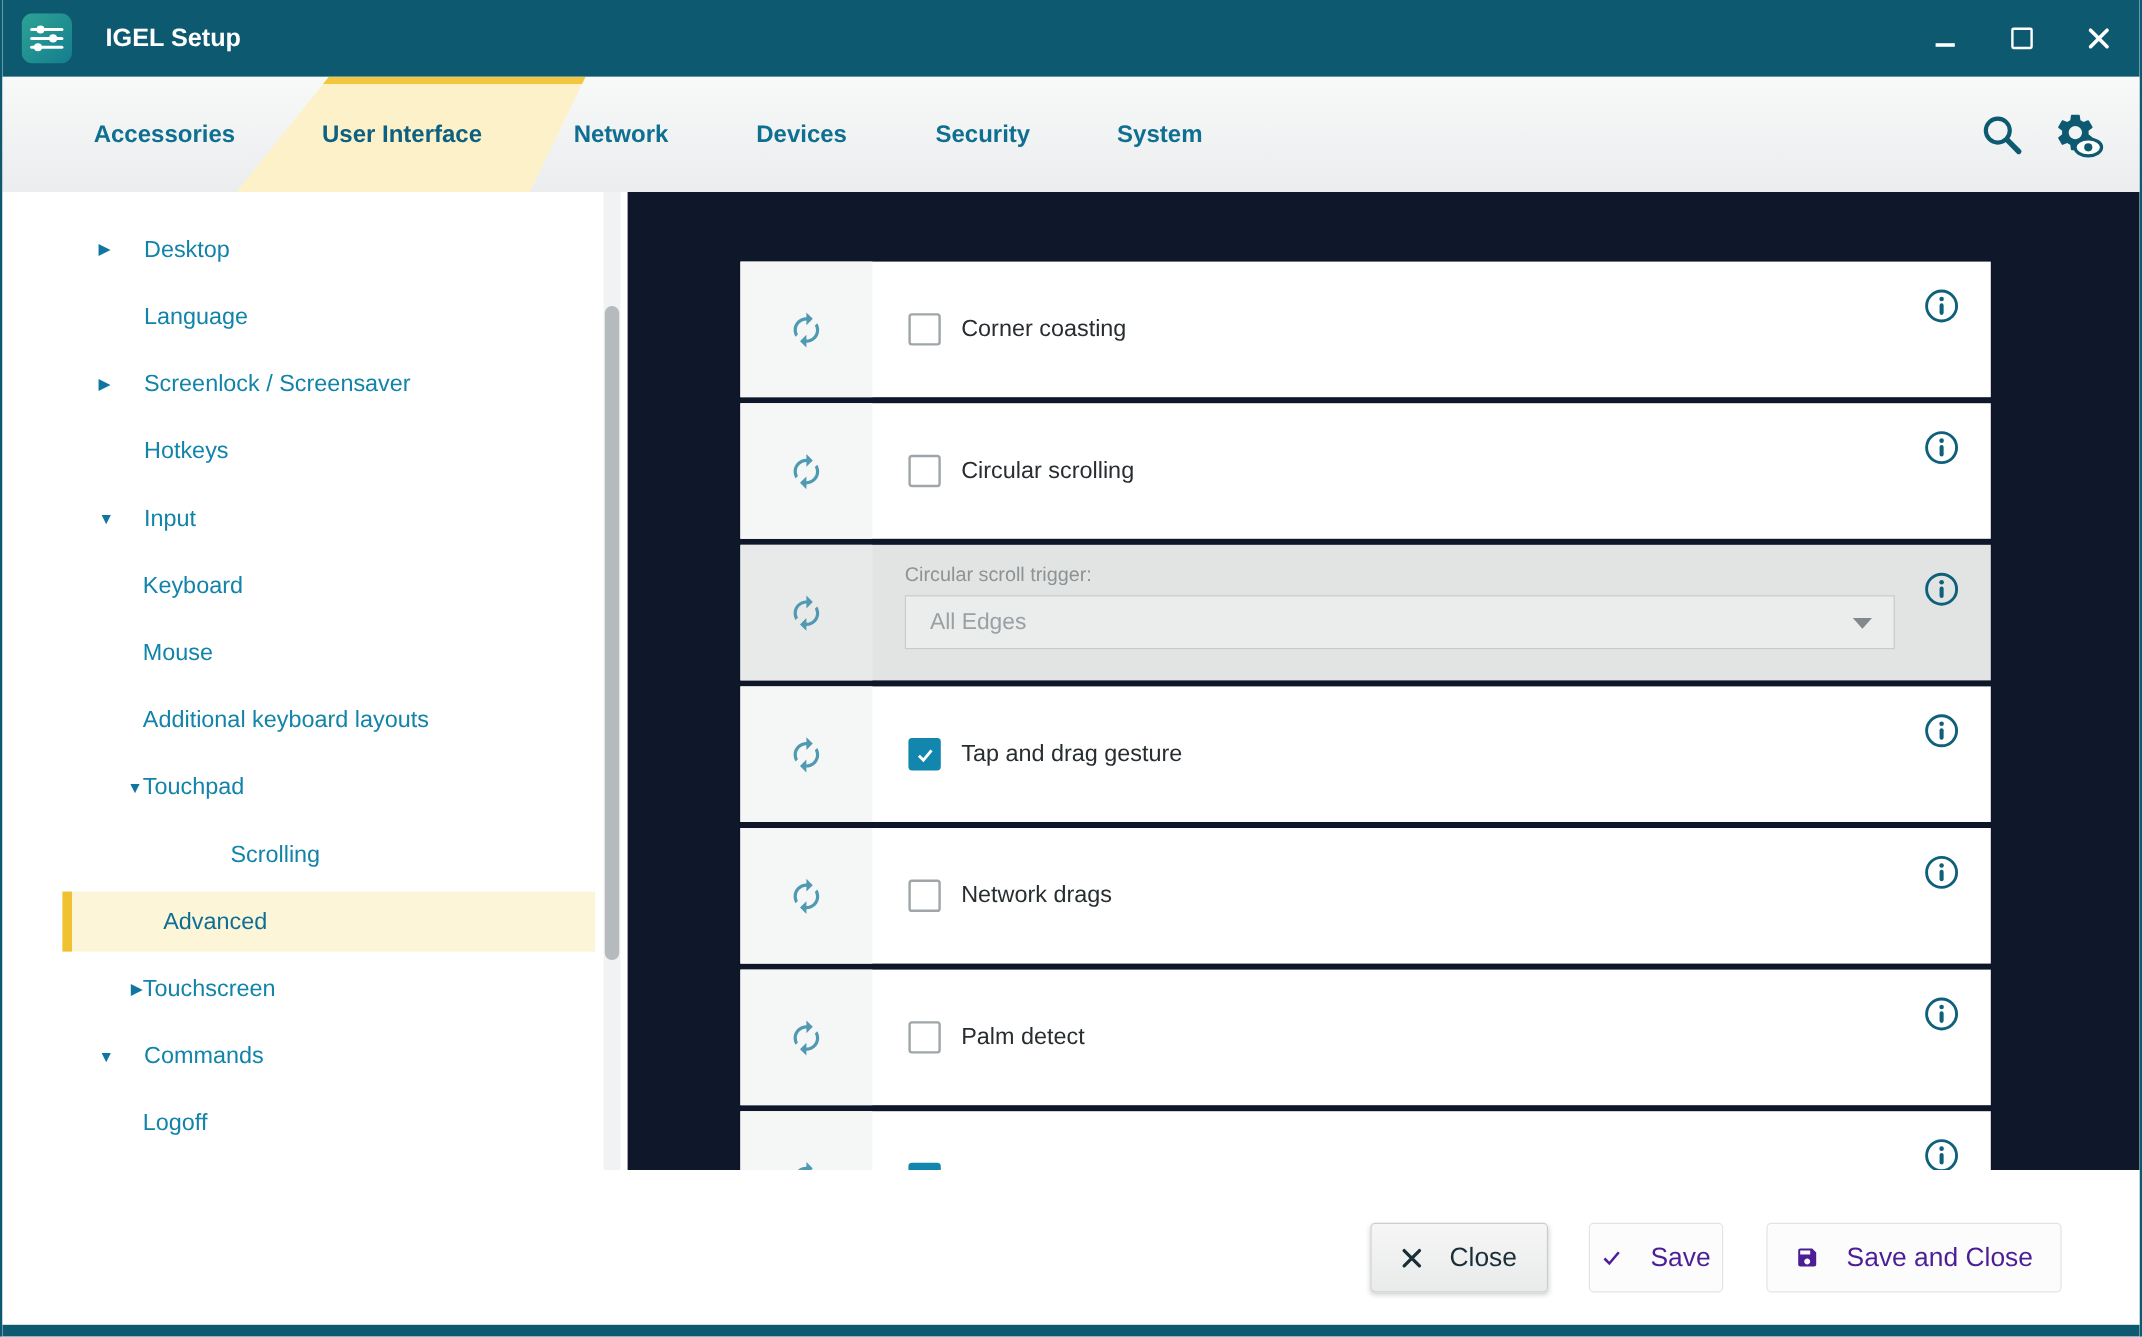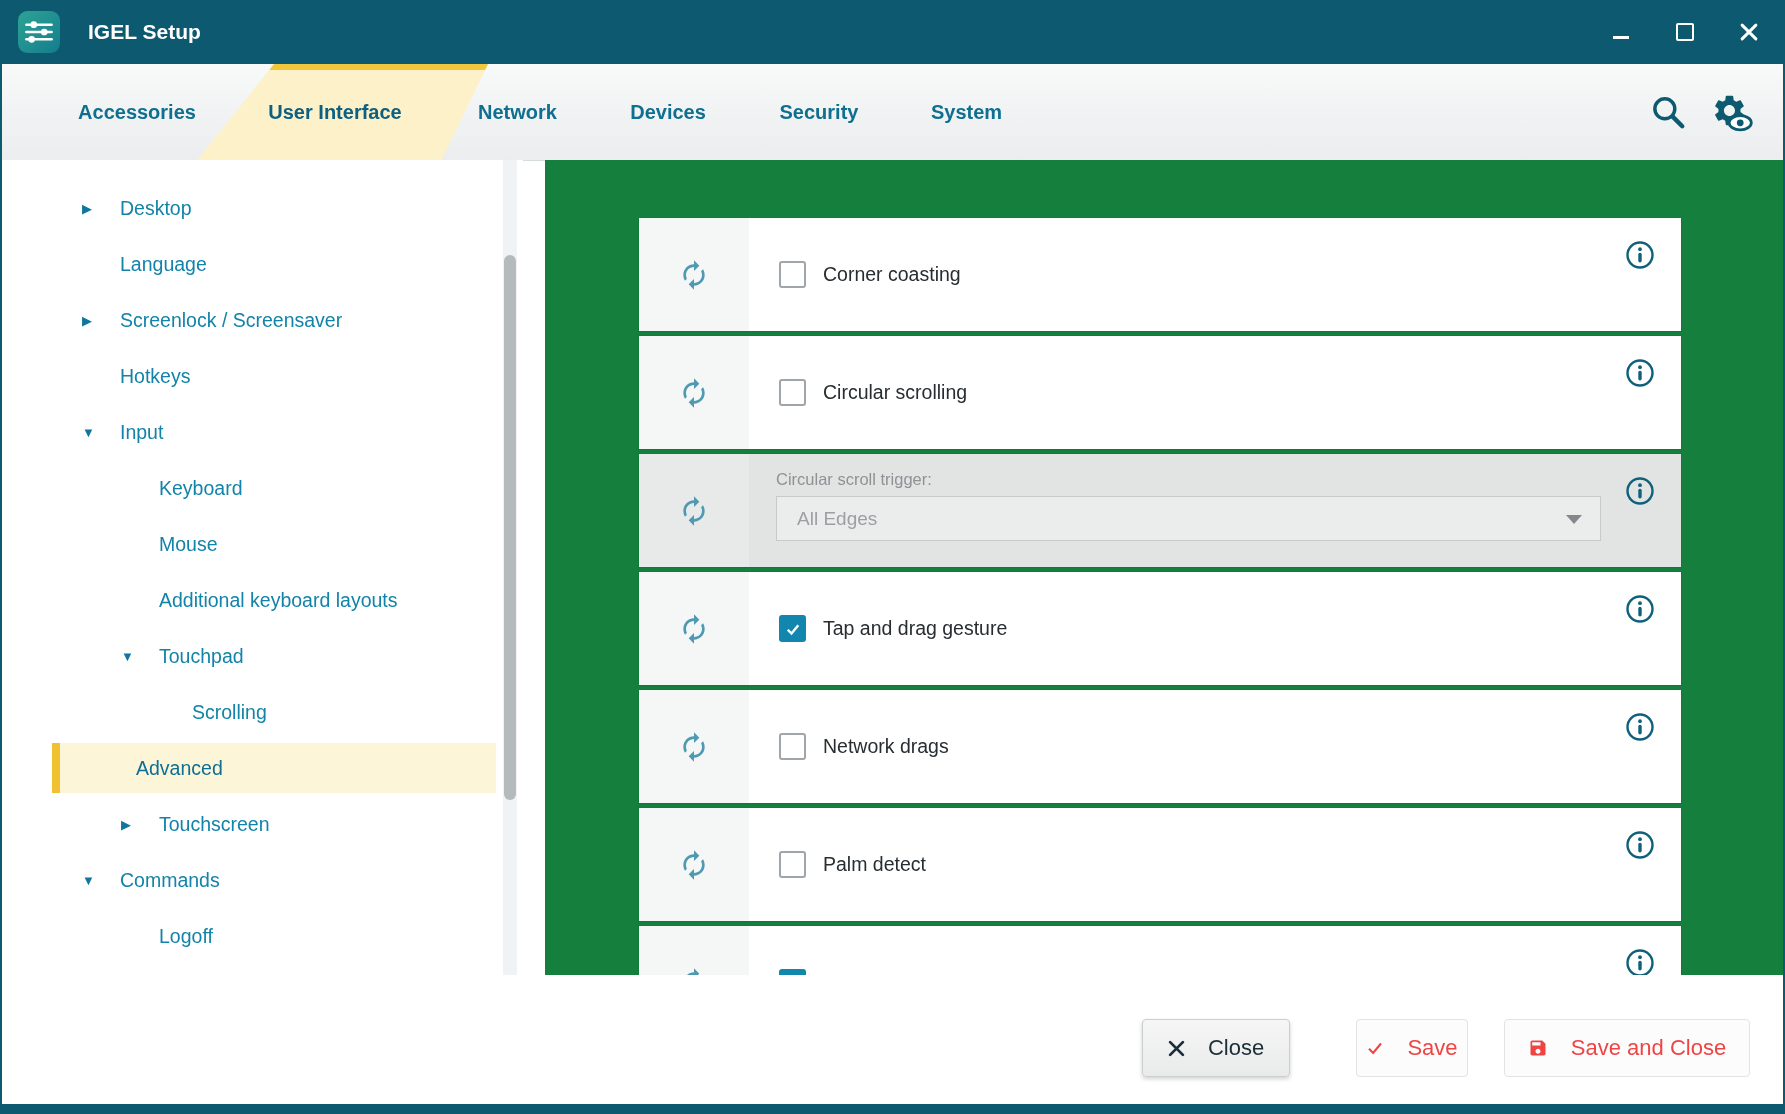--- a/index.html
+++ b/index.html
@@ -28,29 +28,29 @@
        font-size:20px;font-weight:bold;color:#0f6f90;cursor:pointer;z-index:2;}
   .tab.active{color:#0d6082;}
   .tabbar-icons{position:absolute;right:30px;top:0;height:96px;display:flex;align-items:center;gap:22px;z-index:2;}
   .search-ic{color:#0d5a70;cursor:pointer;}
   .gear-ic{color:#0d5a70;cursor:pointer;}
 
   
   .sidebar{position:absolute;left:0;top:160px;width:521px;height:815px;background:#fff;
            padding-top:20px;box-sizing:border-box;overflow:hidden;}
   .nav-item{display:flex;align-items:center;height:56px;font-size:19.5px;color:#1283a9;cursor:pointer;}
-  .lvl1{padding-left:80px;} .lvl2{padding-left:119px;} .lvl3{padding-left:190px;}
+  .lvl1{padding-left:80px;} .lvl2{padding-left:79px;text-align:right;} .lvl3{padding-left:190px;}
   .arrow{width:38px;flex:none;font-size:13px;color:#0f76a2;}
   .nav-item.selected{height:50px;margin:3px 27px 3px 50px;padding-left:76px;
            border-left:8px solid #f0c231;background:#fdf5d8;color:#0f6e93;}
   .sb-track{position:absolute;right:6px;top:0;width:14px;height:815px;background:#f1f2f3;}
   .sb-thumb{position:absolute;right:7px;top:95px;width:12px;height:545px;background:#b5babc;border-radius:6px;cursor:pointer;}
 
   
-  .content{position:absolute;left:521px;top:160px;right:0;height:815px;background:#15803d;overflow:hidden;margin-left:22px;}
+  .content{position:absolute;left:521px;top:160px;right:0;height:815px;background:#0f172a;overflow:hidden;}
   .card{position:absolute;left:94px;width:1042px;height:113px;background:#fff;
         box-shadow:0 0 0 1px rgba(0,0,0,0.04),0 1px 2px rgba(0,0,0,0.05);}
   .card-reset{position:absolute;left:0;top:0;width:110px;height:100%;background:#f5f7f7;
         display:flex;align-items:center;justify-content:center;}
   .reset-ic{color:#4f9ab2;cursor:pointer;width:32px;height:32px;}
   .card-main{position:absolute;left:110px;top:0;right:0;height:100%;}
   .info{position:absolute;top:22px;right:26px;color:#0f607a;cursor:pointer;width:30px;height:30px;}
   .cb-row{display:flex;align-items:center;height:100%;margin-left:30px;gap:17px;cursor:pointer;}
   .checkbox{width:27px;height:27px;border:2px solid #9fa5a8;border-radius:3px;background:#fff;
         box-sizing:border-box;flex:none;display:flex;align-items:center;justify-content:center;}
@@ -65,21 +65,21 @@
         padding:0 20px;font-size:19px;color:#9aa0a3;}
   .select-arrow{position:absolute;right:18px;top:18px;width:0;height:0;
         border-left:8px solid transparent;border-right:8px solid transparent;border-top:9px solid #82888b;}
 
   
   .footer{position:absolute;left:0;top:975px;width:100%;height:129px;background:#fff;z-index:5;}
   .btn{position:absolute;top:44px;height:58px;display:flex;align-items:center;justify-content:center;
        gap:23px;font-size:22px;border-radius:4px;box-sizing:border-box;cursor:pointer;}
   .btn-close{left:1140px;width:148px;background:linear-gradient(#f6f6f6,#e9eaea);
        border:1px solid #c9ced0;box-shadow:0 2px 4px rgba(0,0,0,0.18);color:#1b2f38;font-weight:500;}
-  .btn-disabled{background:#fcfcfc;border:1px solid #e1e4e5;color:#ef4444;cursor:default;margin-left:32px;}
+  .btn-disabled{background:#fcfcfc;border:1px solid #e1e4e5;color:#4c1d95;cursor:default;}
   .btn-save{left:1322px;width:112px;}
   .btn-saveclose{left:1470px;width:246px;}
   .bottom-strip{position:absolute;left:0;top:1104px;width:100%;height:10px;background:#0d5a70;z-index:6;}
 </style>
 </head>
 <body>
 
 <div class="window">
 
   <div class="titlebar">

